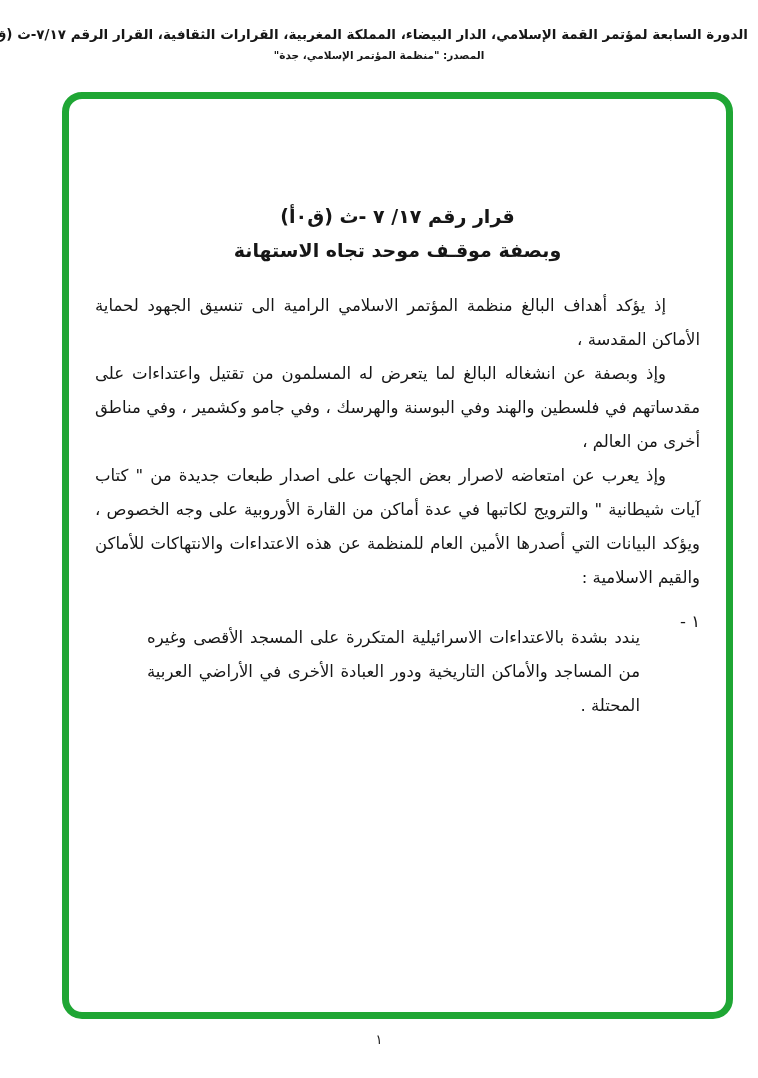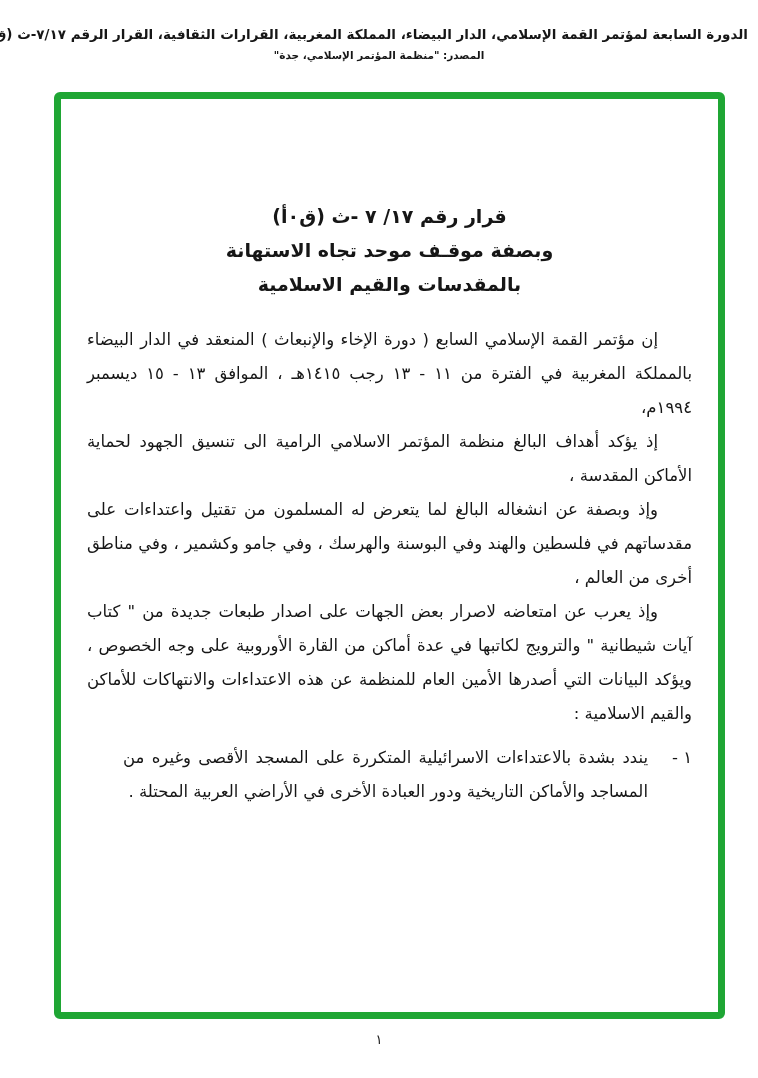--- a/index.html
+++ b/index.html
@@ -27,25 +27,25 @@
   }
   .header-line2 {
     margin-top: 7px;
     font-size: 10.5px;
     font-weight: bold;
   }
 
   
   .frame {
     position: absolute;
-    left: 54px; top: 92px;
+    left: 62px; top: 92px;
     width: 671px; height: 927px;
     box-sizing: border-box;
     border: 7px solid #1FA634;
-    border-radius: 6px;
+    border-radius: 20px;
     background: #ffffff;
   }
   .frame-inner {
     position: absolute;
     top: 0; left: 0; right: 0; bottom: 0;
     padding: 100px 26px 0 26px;
     direction: rtl;
   }
 
   
@@ -73,21 +73,21 @@
   
   .item {
     display: flex;
     margin-top: 10px;
   }
   .item-num {
     flex: 0 0 44px;
     white-space: nowrap;
   }
   .item-text {
-    margin: 0;
+    margin: 16px;
     flex: 1 1 auto;
     padding-left: 36px;
     text-align: justify;
   }
 
   
   .page-number {
     position: absolute;
     left: 0; right: 0;
     top: 1032px;
@@ -104,26 +104,24 @@
     <div class="header-line1">الدورة السابعة لمؤتمر القمة الإسلامي، الدار البيضاء، المملكة المغربية، القرارات الثقافية، القرار الرقم ٧/١٧-ث (ق.أ)</div>
     <div class="header-line2">المصدر: "منظمة المؤتمر الإسلامي، جدة"</div>
   </div>
 
   <div class="frame">
     <div class="frame-inner">
 
       <div class="title-block">
         <div class="title-line">قرار رقم ١٧/ ٧ -ث (ق٠أ)</div>
         <div class="title-line">وبصفة موقـف موحد تجاه الاستهانة</div>
-        <div class="title-line">بالمقدسات والقيم الاسلامية</div>
       </div>
 
       <div class="body-block">
         <div id="paragraphs">
-  <p class="para"><b class="lead"></b><span class="rest">إن مؤتمر القمة الإسلامي السابع ( دورة الإخاء والإنبعاث ) المنعقد في الدار البيضاء بالمملكة المغربية في الفترة من ١١ - ١٣ رجب ١٤١٥هـ ، الموافق ١٣ - ١٥ ديسمبر ١٩٩٤م،</span></p>
 
   <p class="para"><b class="lead">إذ يؤكد</b><span class="rest"> أهداف البالغ منظمة المؤتمر الاسلامي الرامية الى تنسيق الجهود لحماية الأماكن المقدسة ،</span></p>
 
 
   <p class="para"><b class="lead">وإذ وبصفة</b><span class="rest"> عن انشغاله البالغ لما يتعرض له المسلمون من تقتيل واعتداءات على مقدساتهم في فلسطين والهند وفي البوسنة والهرسك ، وفي جامو وكشمير ، وفي مناطق أخرى من العالم ،</span></p>
 
   <p class="para"><b class="lead">وإذ يعرب عن</b><span class="rest"> امتعاضه لاصرار بعض الجهات على اصدار طبعات جديدة من " كتاب آيات شيطانية " والترويج لكاتبها في عدة أماكن من القارة الأوروبية على وجه الخصوص ، ويؤكد البيانات التي أصدرها الأمين العام للمنظمة عن هذه الاعتداءات والانتهاكات للأماكن والقيم الاسلامية :</span></p>
 </div>
         <div id="items">
   <div class="item">

